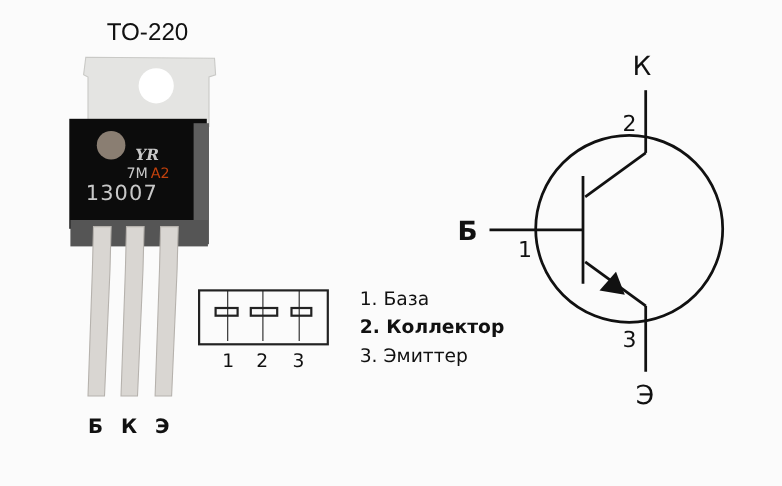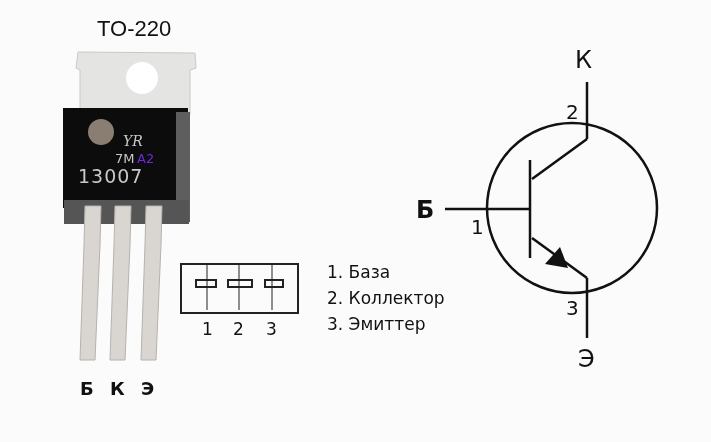--- a/index.html
+++ b/index.html
@@ -48,35 +48,35 @@
     <line x1="587" y1="82" x2="587" y2="139"></line>
     <line x1="587" y1="139" x2="532" y2="179"></line>
     <line x1="530" y1="160" x2="530" y2="258"></line>
     <line x1="445" y1="209" x2="530" y2="209"></line>
     <line x1="532" y1="238" x2="587" y2="278"></line>
     <line x1="587" y1="278" x2="587" y2="338"></line>
     <polygon points="545,264 560,247 568,268" fill="#111" stroke="none"></polygon>
   </g>
 </svg>
 
-<div class="abs" style="left:123px;top:133px;font-size:14px;color:#c8c8c8;font-style:italic;font-weight:normal;font-family:'DejaVu Serif',serif;">YR</div>
+<div class="abs" style="left:123px;top:133px;font-size:14px;color:#c8c8c8;font-style:italic;font-weight:bold;font-family:'DejaVu Serif',serif;">YR</div>
 <div class="abs" style="left:87px;top:151px;font-size:13px;color:#c8c8c8;margin-left:28px;">7M</div>
-<div class="abs" style="left:137px;top:151px;font-size:13px;color:#6d28d9;">A2</div>
+<div class="abs" style="left:137px;top:151px;font-size:13px;color:#c2410c;">A2</div>
 <div class="abs" style="left:78px;top:165px;font-size:19px;color:#c8c8c8;letter-spacing:1px;">13007</div>
 
 <div class="abs pinlbl" style="left:80px;top:378px;">Б</div>
 <div class="abs pinlbl" style="left:110px;top:378px;">К</div>
 <div class="abs pinlbl" style="left:141px;top:378px;">Э</div>
 
 <div class="abs leglabel" style="left:202px;top:319px;">1</div>
 <div class="abs leglabel" style="left:233px;top:319px;">2</div>
 <div class="abs leglabel" style="left:266px;top:319px;">3</div>
 
 <div class="abs leglabel" style="left:327px;top:262px;">1. База</div>
-<div class="abs leglabel" style="left:327px;top:288px;">2. Коллектор</div>
+<div class="abs leglabel" style="left:327px;top:288px;font-weight:bold;">2. Коллектор</div>
 <div class="abs leglabel" style="left:327px;top:314px;text-align:right;">3. Эмиттер</div>
 
 <div class="abs" style="left:575px;top:46px;font-size:24px;">К</div>
 <div class="abs" style="left:566px;top:100px;font-size:20px;">2</div>
 <div class="abs" style="left:416px;top:196px;font-size:24px;font-weight:bold;">Б</div>
 <div class="abs" style="left:471px;top:215px;font-size:20px;">1</div>
 <div class="abs" style="left:566px;top:296px;font-size:20px;">3</div>
 <div class="abs" style="left:578px;top:345px;font-size:24px;">Э</div>
 
 </body></html>

